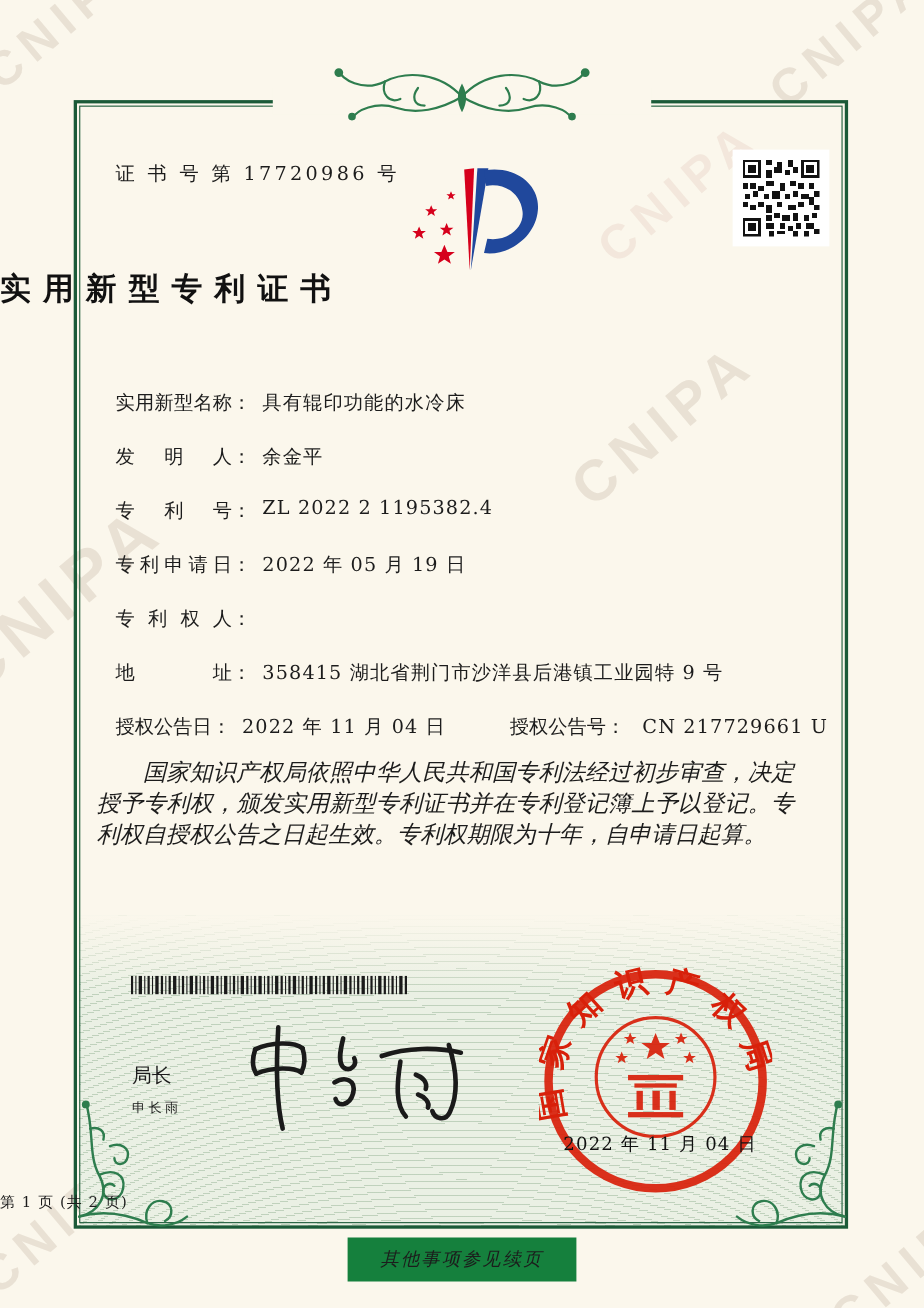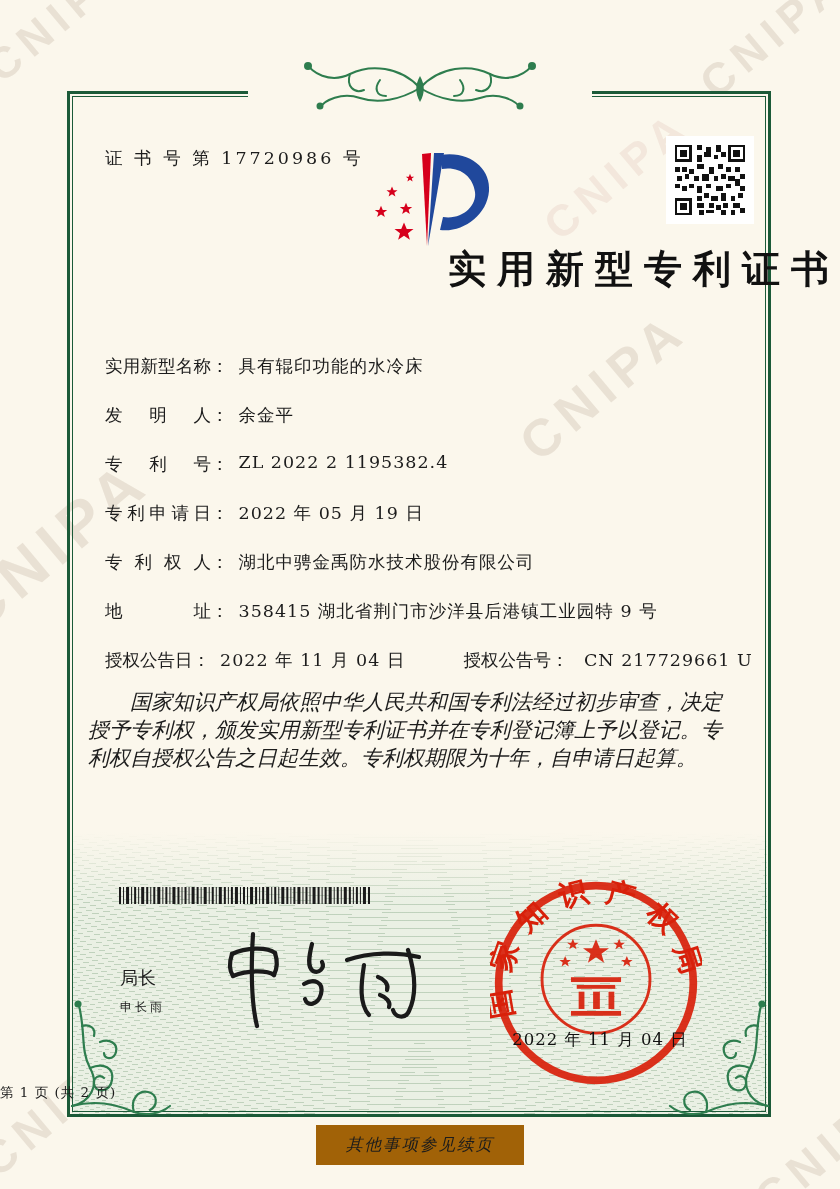--- a/index.html
+++ b/index.html
@@ -28,22 +28,22 @@
   .flourish-top{ position:absolute; left:248px; top:58px; }
   .corner{ position:absolute; }
   .corner.bl{ left:60px;  top:998px; }
   .corner.br{ right:60px; top:998px; transform:scaleX(-1); }
   
   .cert-no{ position:absolute; left:105px; top:146px; font-size:17.5px; letter-spacing:3px; }
   .qr-wrap{ position:absolute; left:666px; top:136px; width:88px; height:88px; background:#fff;
             display:flex; align-items:center; justify-content:center; }
   .logo{ position:absolute; left:342px; top:136px; }
   .title{
-    position:absolute; left:0; top:244px; width:100%; text-align:right;
-    font-size:38px; font-weight:bold; letter-spacing:11px; color:#111;
+    position:absolute; left:0; top:244px; width:100%; text-align:left;
+    font-size:28px; font-weight:bold; letter-spacing:11px; color:#111;
   }
   
   .fields{ position:absolute; left:105px; top:354px; width:640px; font-size:17.5px; }
   .frow{ height:49px; display:flex; align-items:flex-start; white-space:nowrap; }
   .flabel{
     display:inline-block; width:106px; text-align:justify; text-align-last:justify;
     -moz-text-align-last:justify;
   }
   .fcolon{ margin-right:10px; }
   .fvalue{ letter-spacing:1px; }
@@ -71,21 +71,21 @@
   .officer-name { position:absolute; left:120px; top:999px; font-family:"Liberation Sans",sans-serif; font-size:12px; letter-spacing:3px;}
   .signature{ position:absolute; left:212px; top:922px; }
   .seal{ position:absolute; left:490px; top:877px; }
   .seal-date{
     position:absolute; left:500px; top:1029px; width:200px; text-align:center;
     font-size:16.5px; color:#111; letter-spacing:1px; white-space:nowrap;
   }
   .page-num{ position:absolute; left:0; top:1084px; width:100%; font-size:13.5px; letter-spacing:1px; }
   .note-box{
     position:absolute; left:50%; top:1125px; transform:translateX(-50%);
-    background:#a16207; padding:9px 30px; white-space:nowrap;
+    background:#15803d; padding:9px 30px; white-space:nowrap;
   }
   .note-text{ font-size:16.5px; font-style:italic; letter-spacing:2px; }
 </style>
 </head>
 <body>
 
 <div class="page">
 
   <div class="wm" style="left:-28px; top:-8px;  font-size:44px;">CNIPA</div>
   <div class="wm" style="left:686px; top:8px;   font-size:44px;">CNIPA</div>
@@ -254,21 +254,20 @@
       <span class="fvalue">ZL 2022 2 1195382.4</span>
     </div>
     <div class="frow">
       <span class="flabel">专利申请日</span>
         <span class="fcolon">：</span>
       <span class="fvalue">2022 年 05 月 19 日</span>
     </div>
     <div class="frow">
       <span class="flabel">专利权人</span>
         <span class="fcolon">：</span>
-      <span class="fvalue">湖北中骋金禹防水技术股份有限公司</span>
     </div>
     <div class="frow">
       <span class="flabel">地址</span>
         <span class="fcolon">：</span>
       <span class="fvalue">358415 湖北省荆门市沙洋县后港镇工业园特 9 号</span>
     </div>
     <div class="frow">
       <span class="flabel">授权公告日</span>
         <span class="fcolon">：</span>
       <span class="fvalue">2022 年 11 月 04 日</span>

